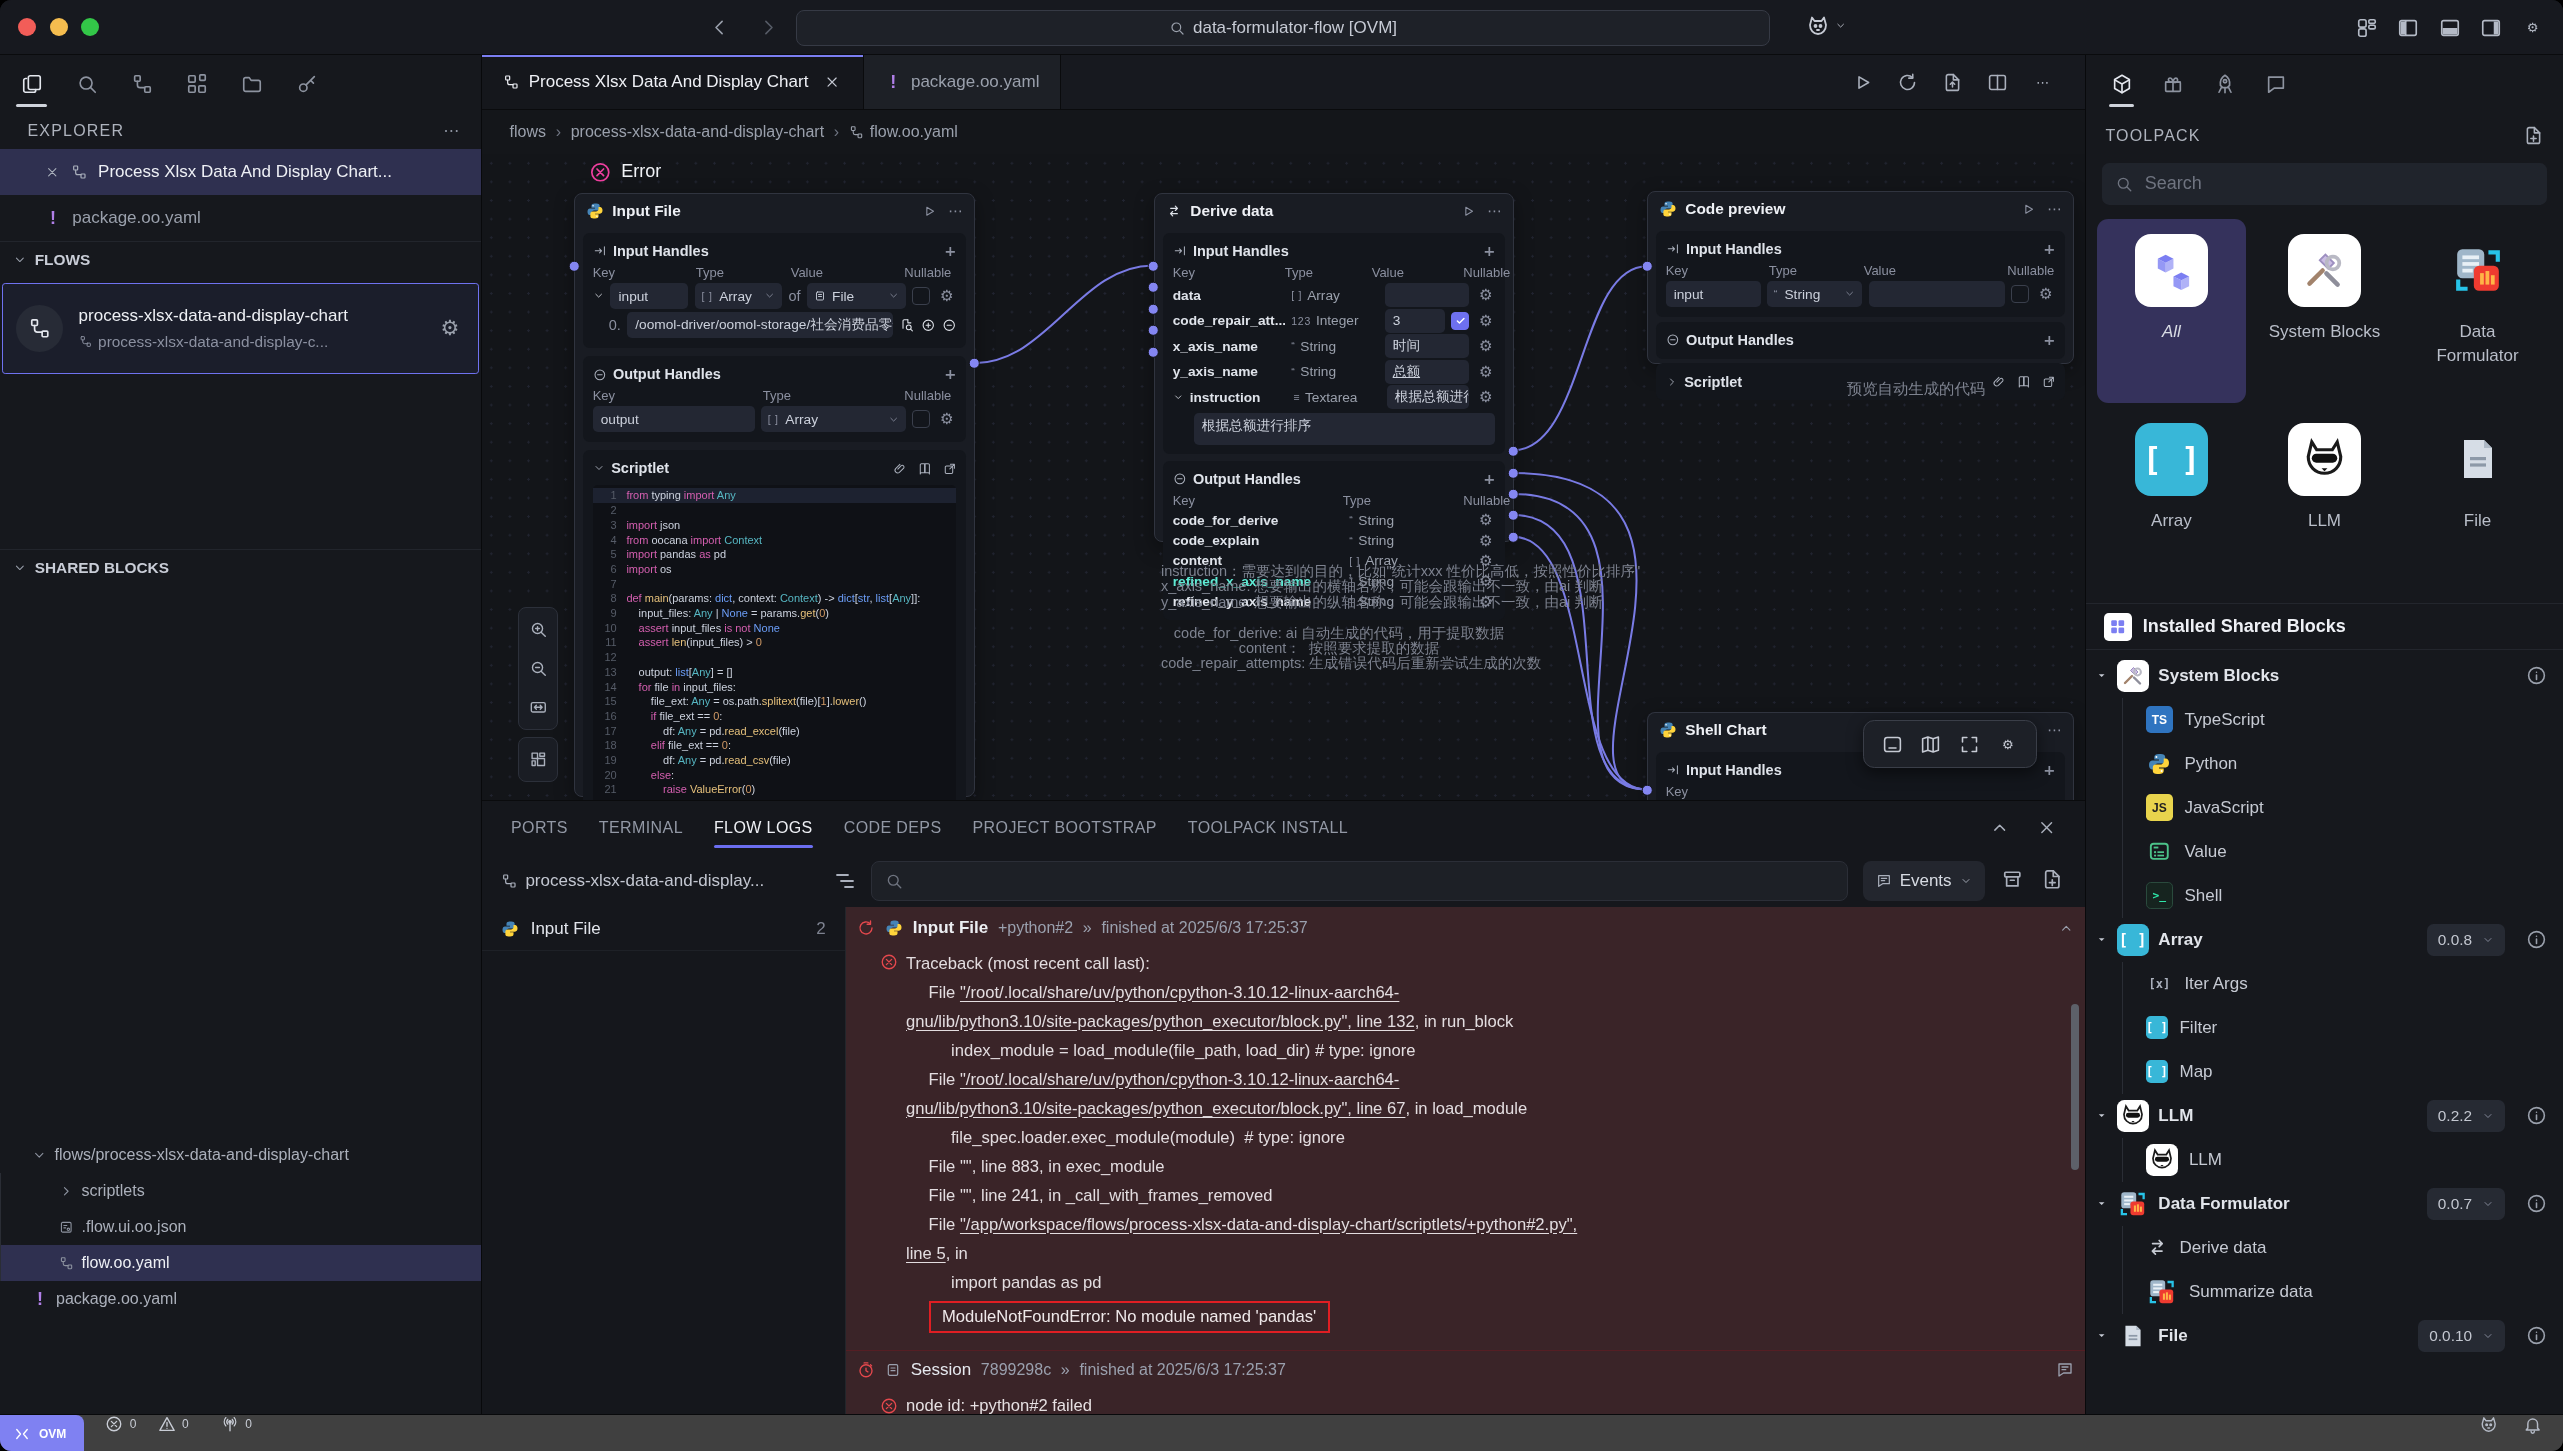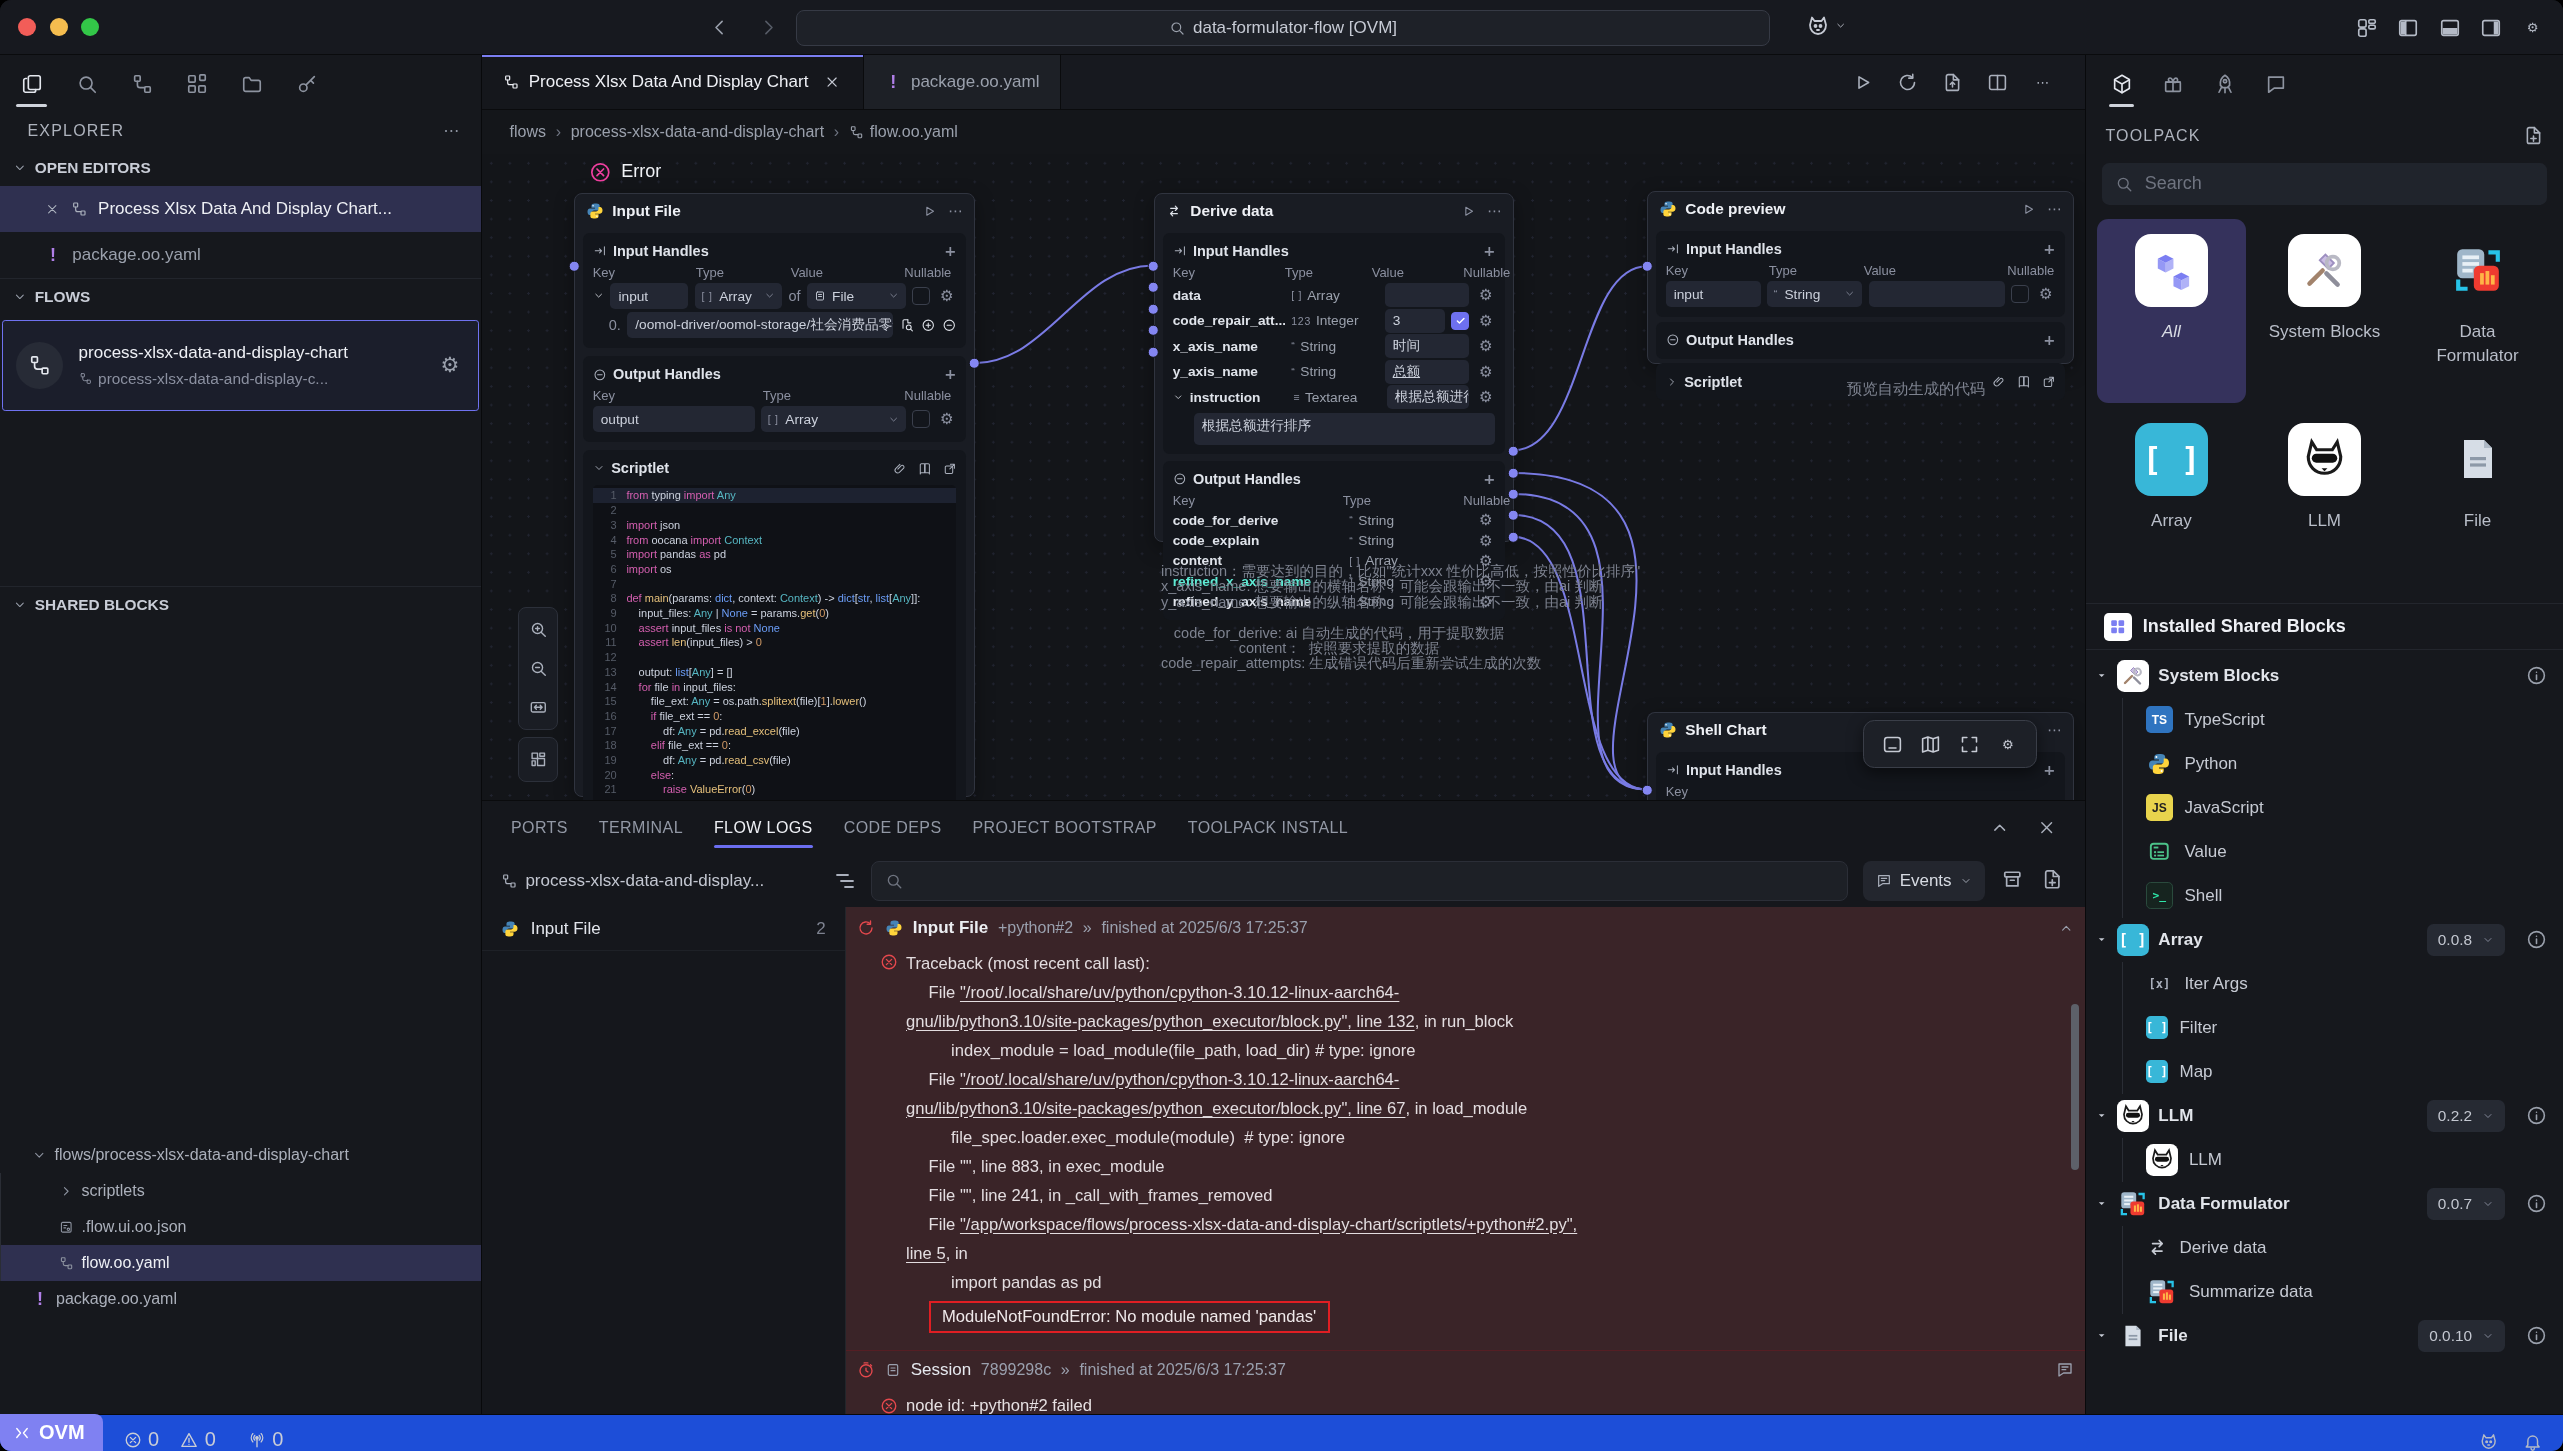--- a/index.html
+++ b/index.html
@@ -177,21 +177,21 @@
   .grp-ic{width:32px;height:32px;border-radius:7.3px;display:flex;align-items:center;justify-content:center;flex:none;}
   .grp-lbl{font-weight:bold;font-size:17px;color:#e2e5eb;}
   .verpill{margin-left:auto;height:32px;background:#262a33;border-radius:6.5px;display:flex;align-items:center;gap:9.7px;padding:0 11.3px;color:#c3c7d0;font-size:15.4px;border:none;}
   .verpill .ic{width:12px;height:12px;color:#8b90a0;}
   .infob{width:21px;height:21px;color:#9aa0ac;background:none;border:none;padding:0;margin-left:11.3px;}
   .grp-row .infob{margin-left:11.3px;}
   .grp-row.nover .infob{margin-left:auto;}
   .item-row{height:44px;display:flex;align-items:center;gap:11.3px;margin-left:36px;padding-left:22.6px;border-left:0.8px solid #2a2d35;font-size:17px;color:#c6cad3;}
   .item-ic{width:27.5px;height:27.5px;border-radius:5.7px;display:flex;align-items:center;justify-content:center;flex:none;}
   
-  .statusbar{position:absolute;left:0;right:0;bottom:0;height:37px;background:#1d4ed8;border-top:0.8px solid #08090b;display:flex;align-items:flex-end;font-size:20px;color:#c9cdd6;}
+  .statusbar{position:absolute;left:0;right:0;bottom:0;height:37px;background:#404040;border-top:0.8px solid #08090b;display:flex;align-items:flex-start;font-size:12px;color:#c9cdd6;}
   .ovm{height:37px;background:#7f81f2;color:#fff;display:flex;align-items:center;gap:8px;padding:0 18px 0 13px;font-weight:bold;border-radius:0 8px 0 0;}
   .ovm .ic{width:18px;height:18px;}
   .sb-item{display:flex;align-items:center;gap:6.5px;margin-left:21px;}
   .sb-item .ic{width:18px;height:18px;}
   .sb-right{margin-left:auto;display:flex;gap:24px;margin-right:21px;color:#b4bac6;}
   .sb-right .ic{width:19.4px;height:19.4px;}
   .miniIcon{display:flex;align-items:center;justify-content:center;border-radius:4.8px;font-weight:bold;}
 </style>
 </head>
 <body>
@@ -327,28 +327,20 @@
                 <path d="M11 13l9-9M16 8l3 3"></path>
               </svg>
             </span>
           </button>
         </div>
       <div class="exp-head">
         <span>EXPLORER</span>
         <span class="ic">
             <span class="uni">⋯</span>
           </span>
-      </div>
-      <div class="sec-head" style="border-top:none">
-        <span class="ic">
-            <svg viewBox="0 0 24 24" fill="none" stroke="currentColor" stroke-width="1.8" stroke-linecap="round" stroke-linejoin="round">
-              <path d="M6 9l6 6 6-6"></path>
-            </svg>
-          </span>
-        <span>OPEN EDITORS</span>
       </div>
       <div id="openEditors">
           <div class="oe-row sel">
             <span class="ic" style="width: 14.5px; height: 14.5px;">
               <svg viewBox="0 0 24 24" fill="none" stroke="currentColor" stroke-width="1.8" stroke-linecap="round" stroke-linejoin="round">
                 <path d="M6 6l12 12M18 6L6 18"></path>
               </svg>
             </span>
             <span class="ic" style="width: 16px; height: 16px;">
               <svg viewBox="0 0 24 24" fill="none" stroke="currentColor" stroke-width="1.8" stroke-linecap="round" stroke-linejoin="round">

